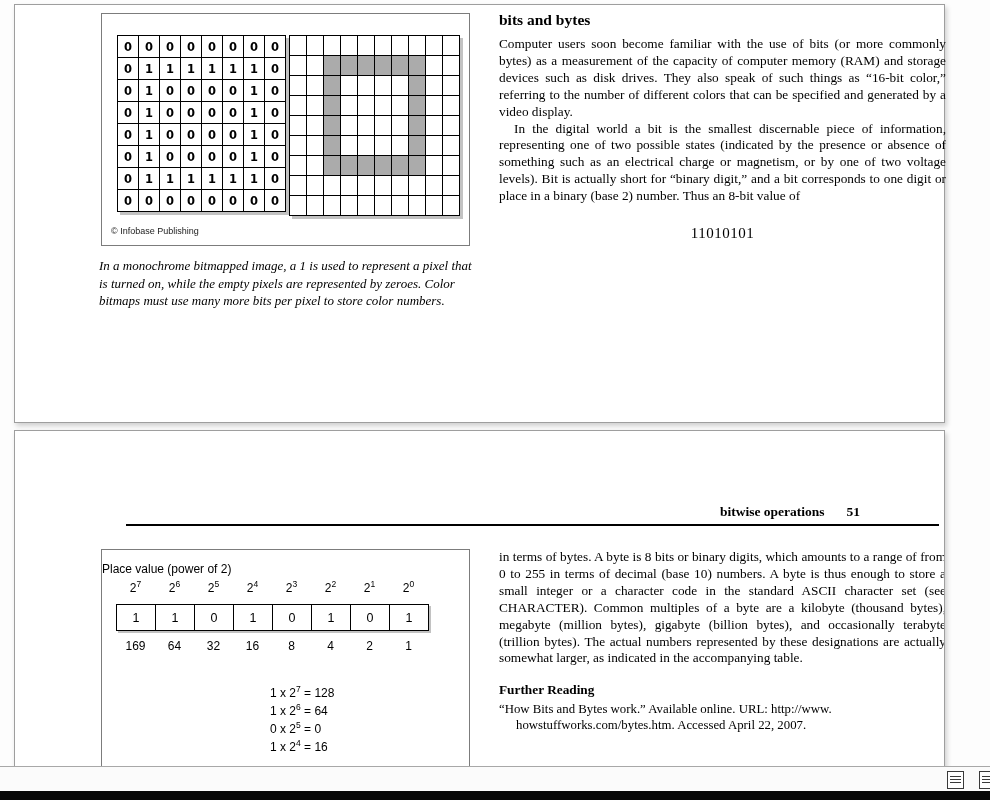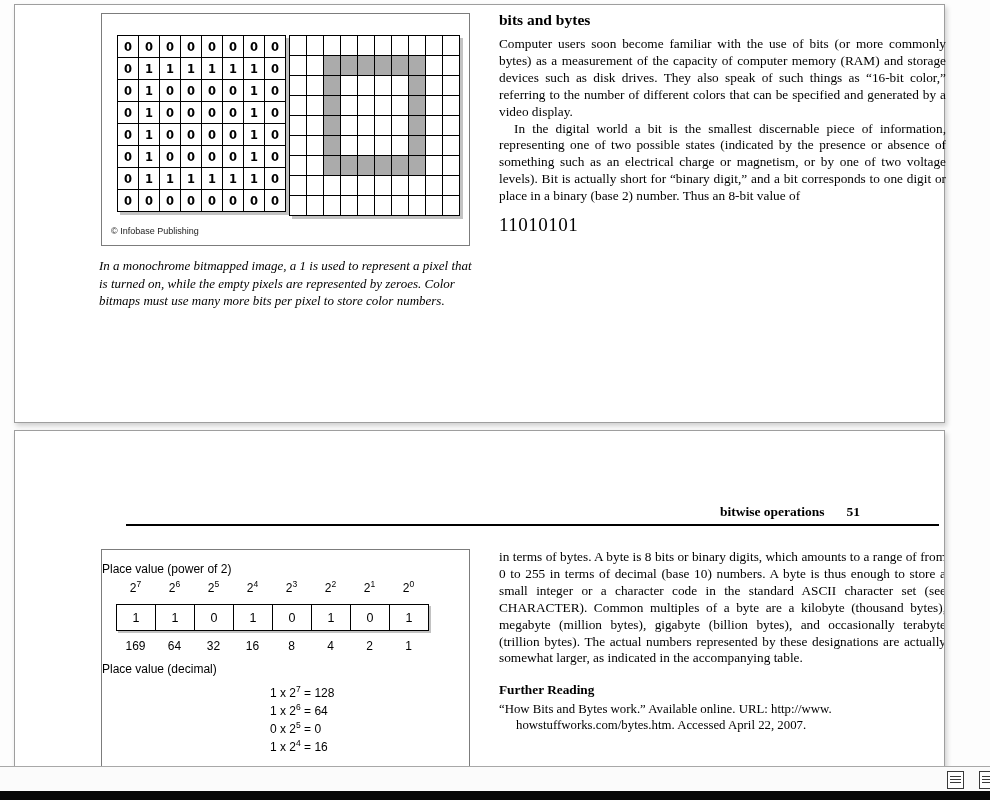--- a/index.html
+++ b/index.html
@@ -42,21 +42,21 @@
   .caption { position:absolute; left:84px; top:252px; width:376px;
              font-style:italic; font-size:13px; line-height:17.5px; }
 
   .col-right { position:absolute; left:484px; width:447px; }
   #page1 .col-right { top:6px; }
   #page2 .col-right { top:118px; }
 
   .article-heading { font-weight:bold; font-size:15.5px; margin:0 0 7px 0; }
   .body-text { font-size:13.3px; line-height:16.9px; text-align:justify; margin:0; }
   .indent { text-indent:15px; }
-  .binary-value { font-size:19px; margin:9px 0; letter-spacing:0.5px; }
+  .binary-value { text-align:center; font-size:15px; margin:20px 0; letter-spacing:0.5px; }
 
   .running-head { position:absolute; top:73px; right:84px; font-weight:bold;
                   font-size:13.5px; display:flex; gap:22px;margin-left:19px; }
   .head-rule { position:absolute; left:111px; top:93px; width:813px; height:2px; background:#000; }
 
   .fig-title { position:absolute; left:0; width:100%; text-align:left;
                font:12px "Liberation Sans", sans-serif; }
   #power-title { top:12px; }
   #decimal-title { top:112px; }
   .exp-row { position:absolute; left:14px; top:31px; display:flex; }
@@ -299,21 +299,20 @@
       <div class="val-row">
           <div class="fcell">169</div>
           <div class="fcell">64</div>
           <div class="fcell">32</div>
           <div class="fcell">16</div>
           <div class="fcell">8</div>
           <div class="fcell">4</div>
           <div class="fcell">2</div>
           <div class="fcell">1</div>
         </div>
-      <div class="fig-title" id="decimal-title">Place value (decimal)</div>
       <div class="calc-list">
           <div class="calcline">1 x 2<sup>7</sup> = 128</div>
           <div class="calcline">1 x 2<sup>6</sup> = 64</div>
           <div class="calcline">0 x 2<sup>5</sup> = 0</div>
           <div class="calcline">1 x 2<sup>4</sup> = 16</div>
         </div>
     </div>
 
     <div class="col-right">
       <p class="body-text">in terms of bytes. A byte is 8 bits or binary digits, which amounts to a range of from 0 to 255 in terms of decimal (base 10) numbers. A byte is thus enough to store a small integer or a character code in the standard ASCII character set (see CHARACTER). Common multiples of a byte are a kilobyte (thousand bytes), megabyte (million bytes), gigabyte (billion bytes), and occasionally terabyte (trillion bytes). The actual numbers represented by these designations are actually somewhat larger, as indicated in the accompanying table.</p>

